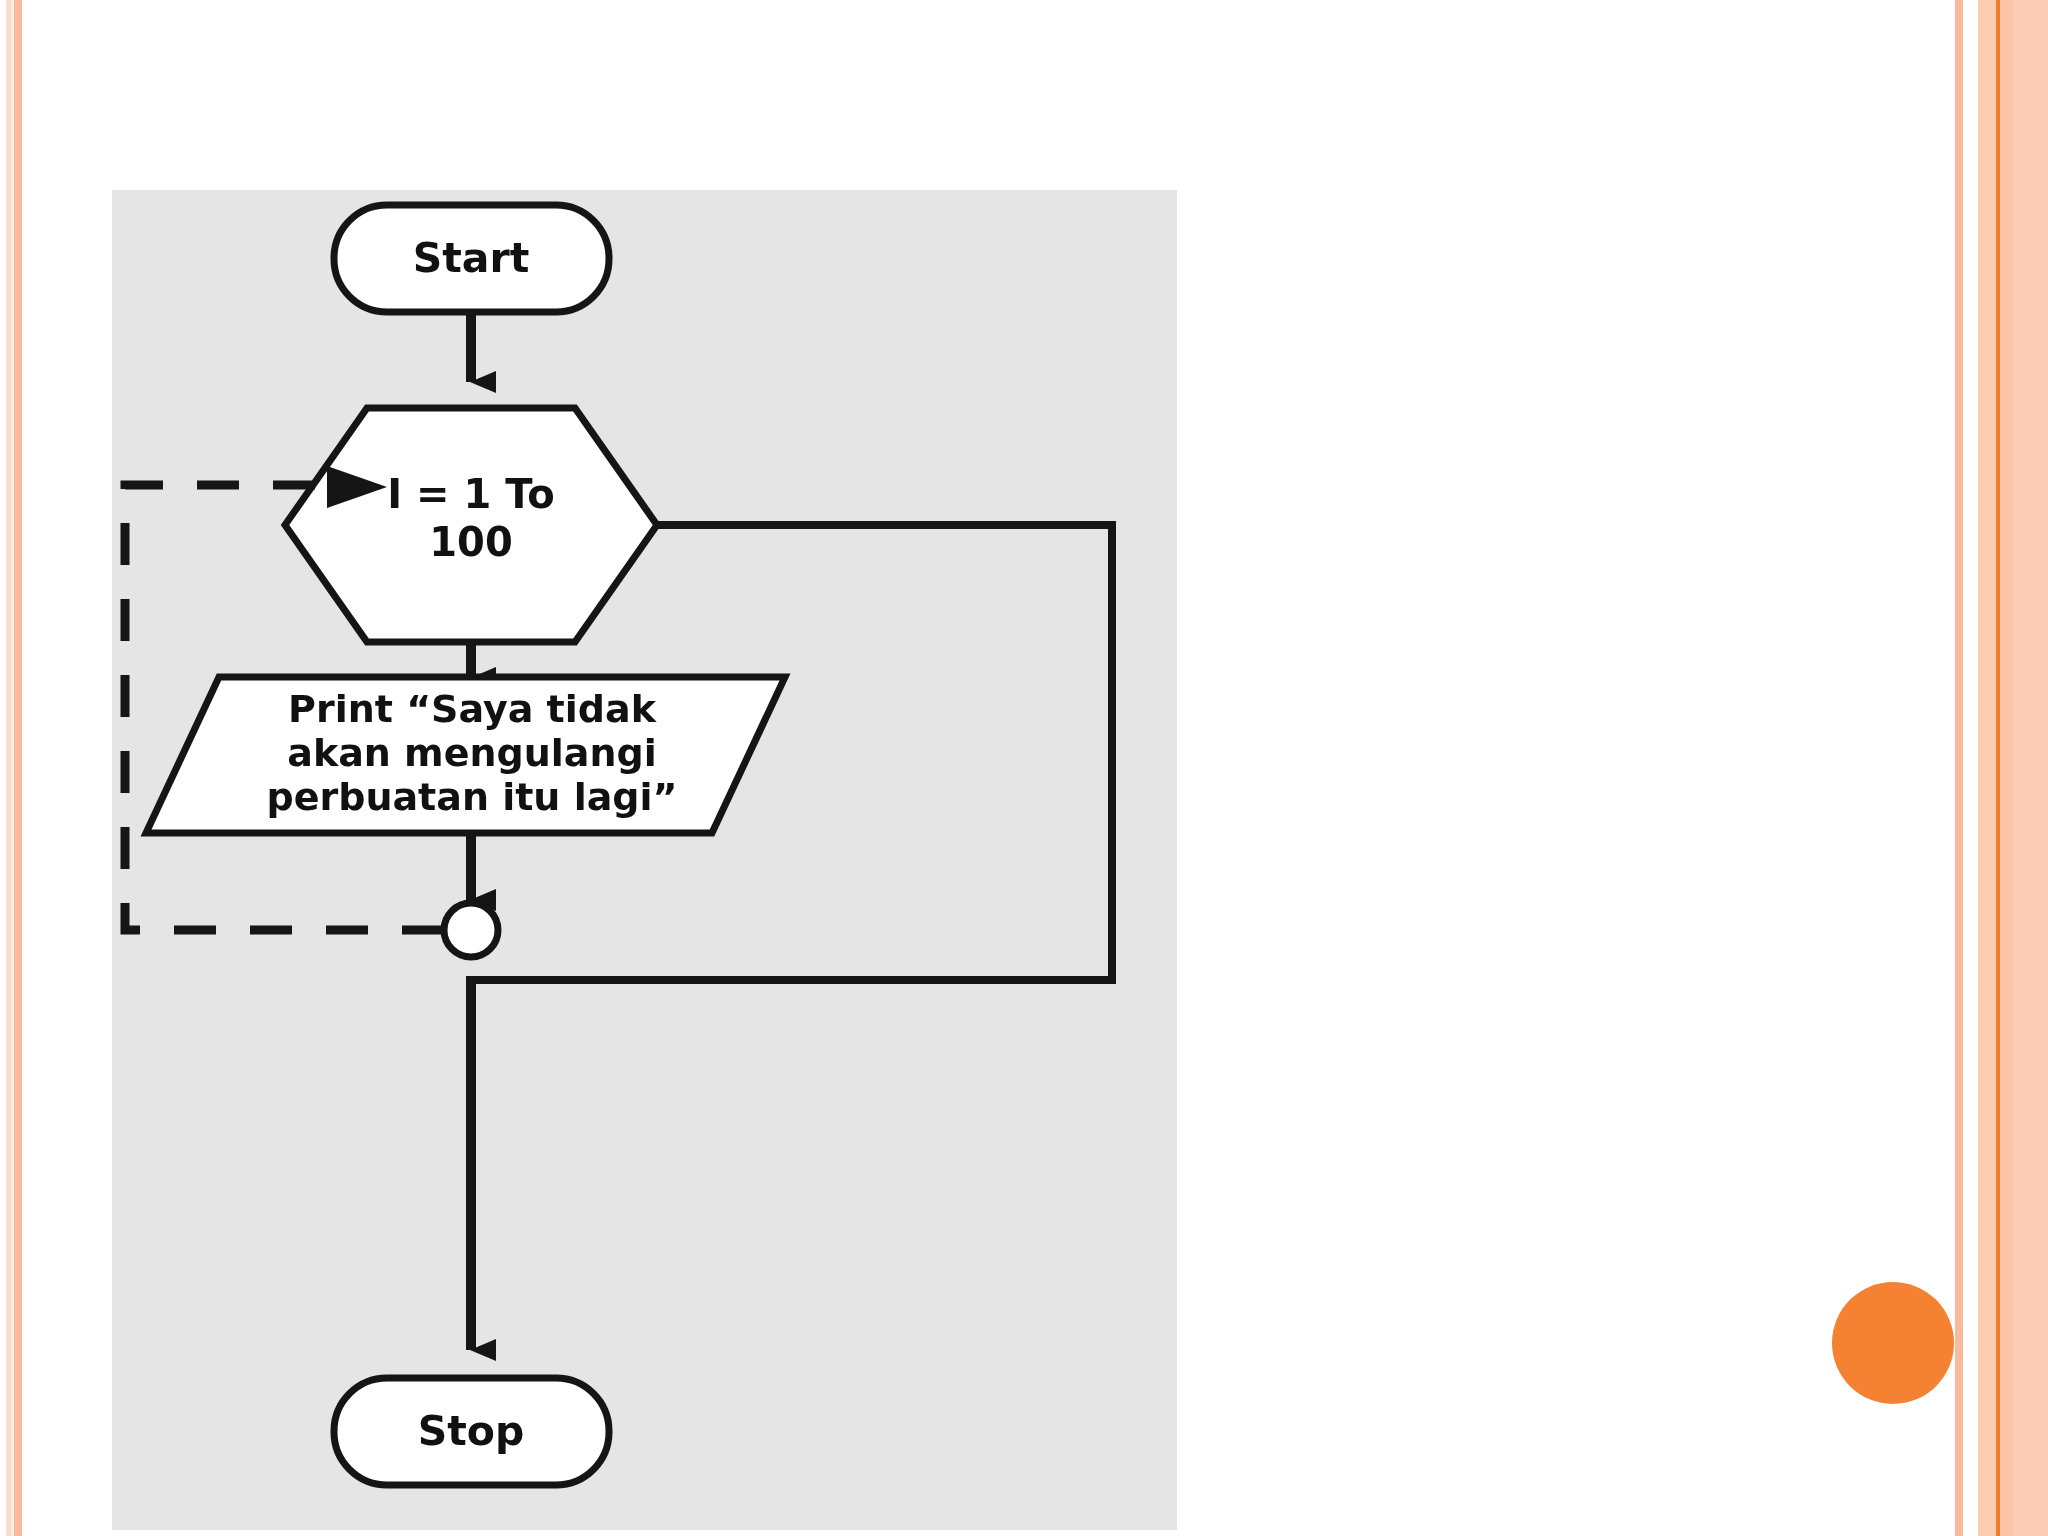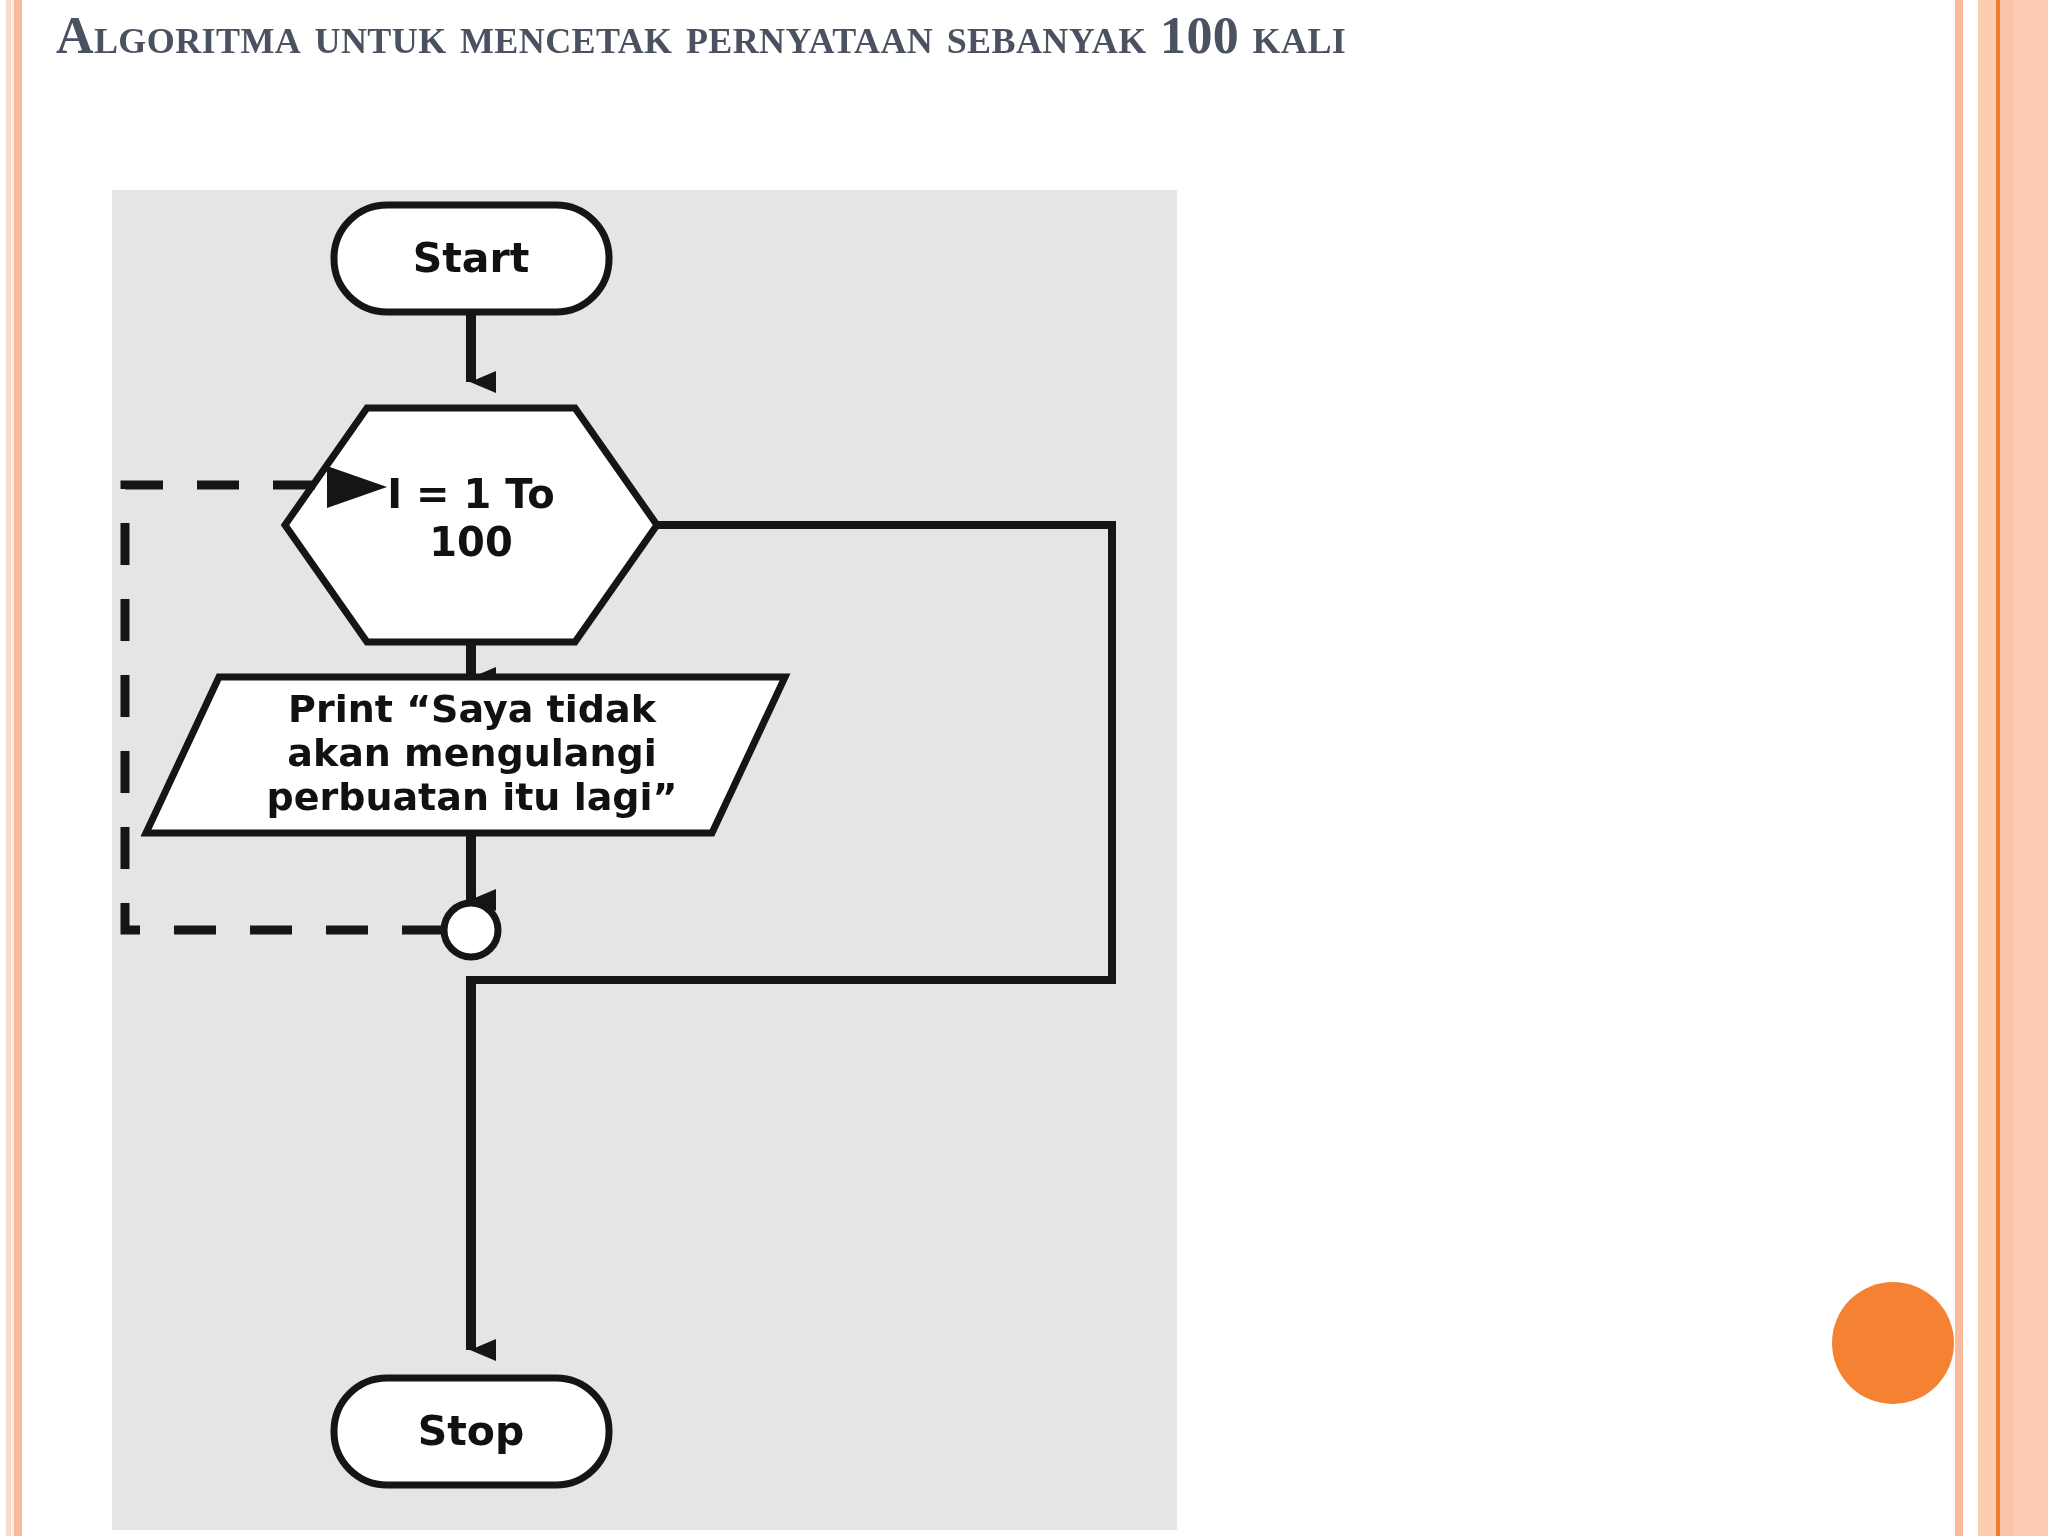--- a/index.html
+++ b/index.html
@@ -100,21 +100,20 @@
   <div class="stripe stripe-left-b"></div>
   <div class="stripe stripe-left-c"></div>
 
   <div class="stripe stripe-right-a"></div>
   <div class="stripe stripe-right-b"></div>
   <div class="stripe stripe-right-c"></div>
   <div class="stripe stripe-right-d"></div>
   <div class="stripe stripe-right-e"></div>
   <div class="stripe stripe-right-f"></div>
 
-  <div id="title">Algoritma untuk mencetak pernyataan sebanyak 100 kali</div>
 
   <div id="bullet-circle"></div>
 
   <div id="flowchart">
     <svg viewBox="0 0 1065 1340" preserveAspectRatio="none">
       <defs>
         <marker id="arrowDown" markerWidth="22" markerHeight="26" refX="11" refY="25" orient="auto" markerUnits="userSpaceOnUse">
           <polygon points="0,0 22,0 11,26" fill="#151515"></polygon>
         </marker>
         <marker id="arrowRight" markerWidth="30" markerHeight="24" refX="29" refY="12" orient="auto" markerUnits="userSpaceOnUse">

